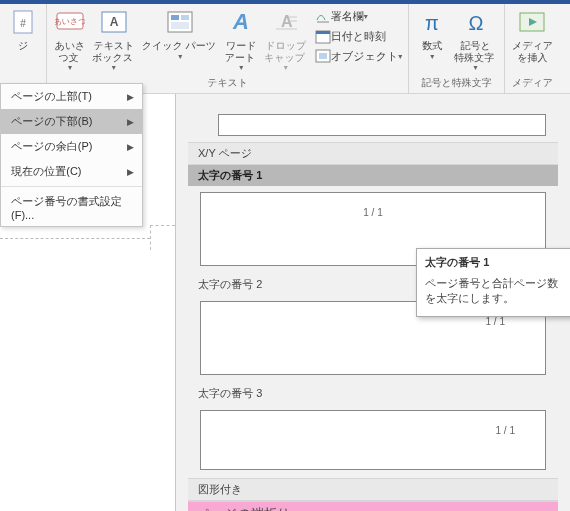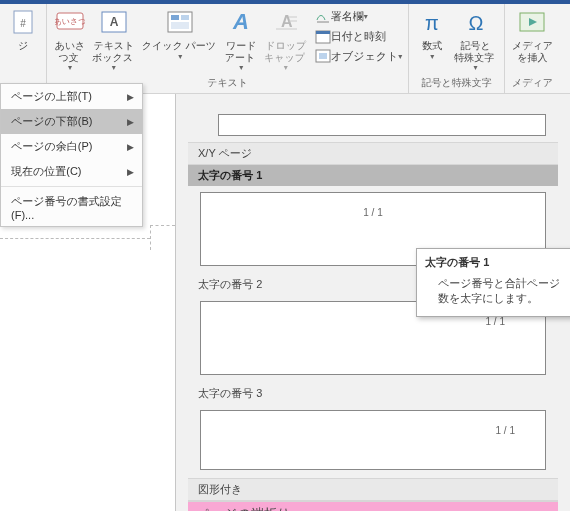--- a/index.html
+++ b/index.html
@@ -36,21 +36,21 @@
   .item-bar { background:#b8b8b8; color:#222; font-size:11px; font-weight:600; padding:3px 10px; }
   .item-bar.normal { background:#f1f1f1; font-weight:400; color:#444; }
   .preview { background:#fff; border:1px solid #888; margin:6px 12px 8px 12px; height:74px; position:relative; font-size:10px; color:#666; }
   .preview .pn-center { position:absolute; left:50%; top:14px; transform:translateX(-50%); }
   .preview .pn-right { position:absolute; right:40px; top:14px; }
   .preview .pn-right2 { position:absolute; right:40px; top:14px; }
   .footer-bar { background:#f9a8d4; color:#444; font-size:13px; padding:3px 10px; border-top:1px solid #d6d6d6; }
 
   .tooltip { position:absolute; left:416px; top:248px; width:160px; background:#fff; border:1px solid #aaa; box-shadow:2px 2px 5px rgba(0,0,0,.25); padding:6px 8px 10px 8px; z-index:20; font-size:11px; color:#444; }
   .tooltip .tt-title { font-weight:600; margin-bottom:6px; color:#333; }
-  .tooltip .tt-body { line-height:1.35;margin-left:13px; }
+  .tooltip .tt-body { line-height:1.35; }
 
   svg { display:block; }
 </style>
 </head>
 <body>
 
 <div class="title-bar"></div>
 
 <div class="ribbon">
   <div class="ribbon-group" style="border-left:none;">

